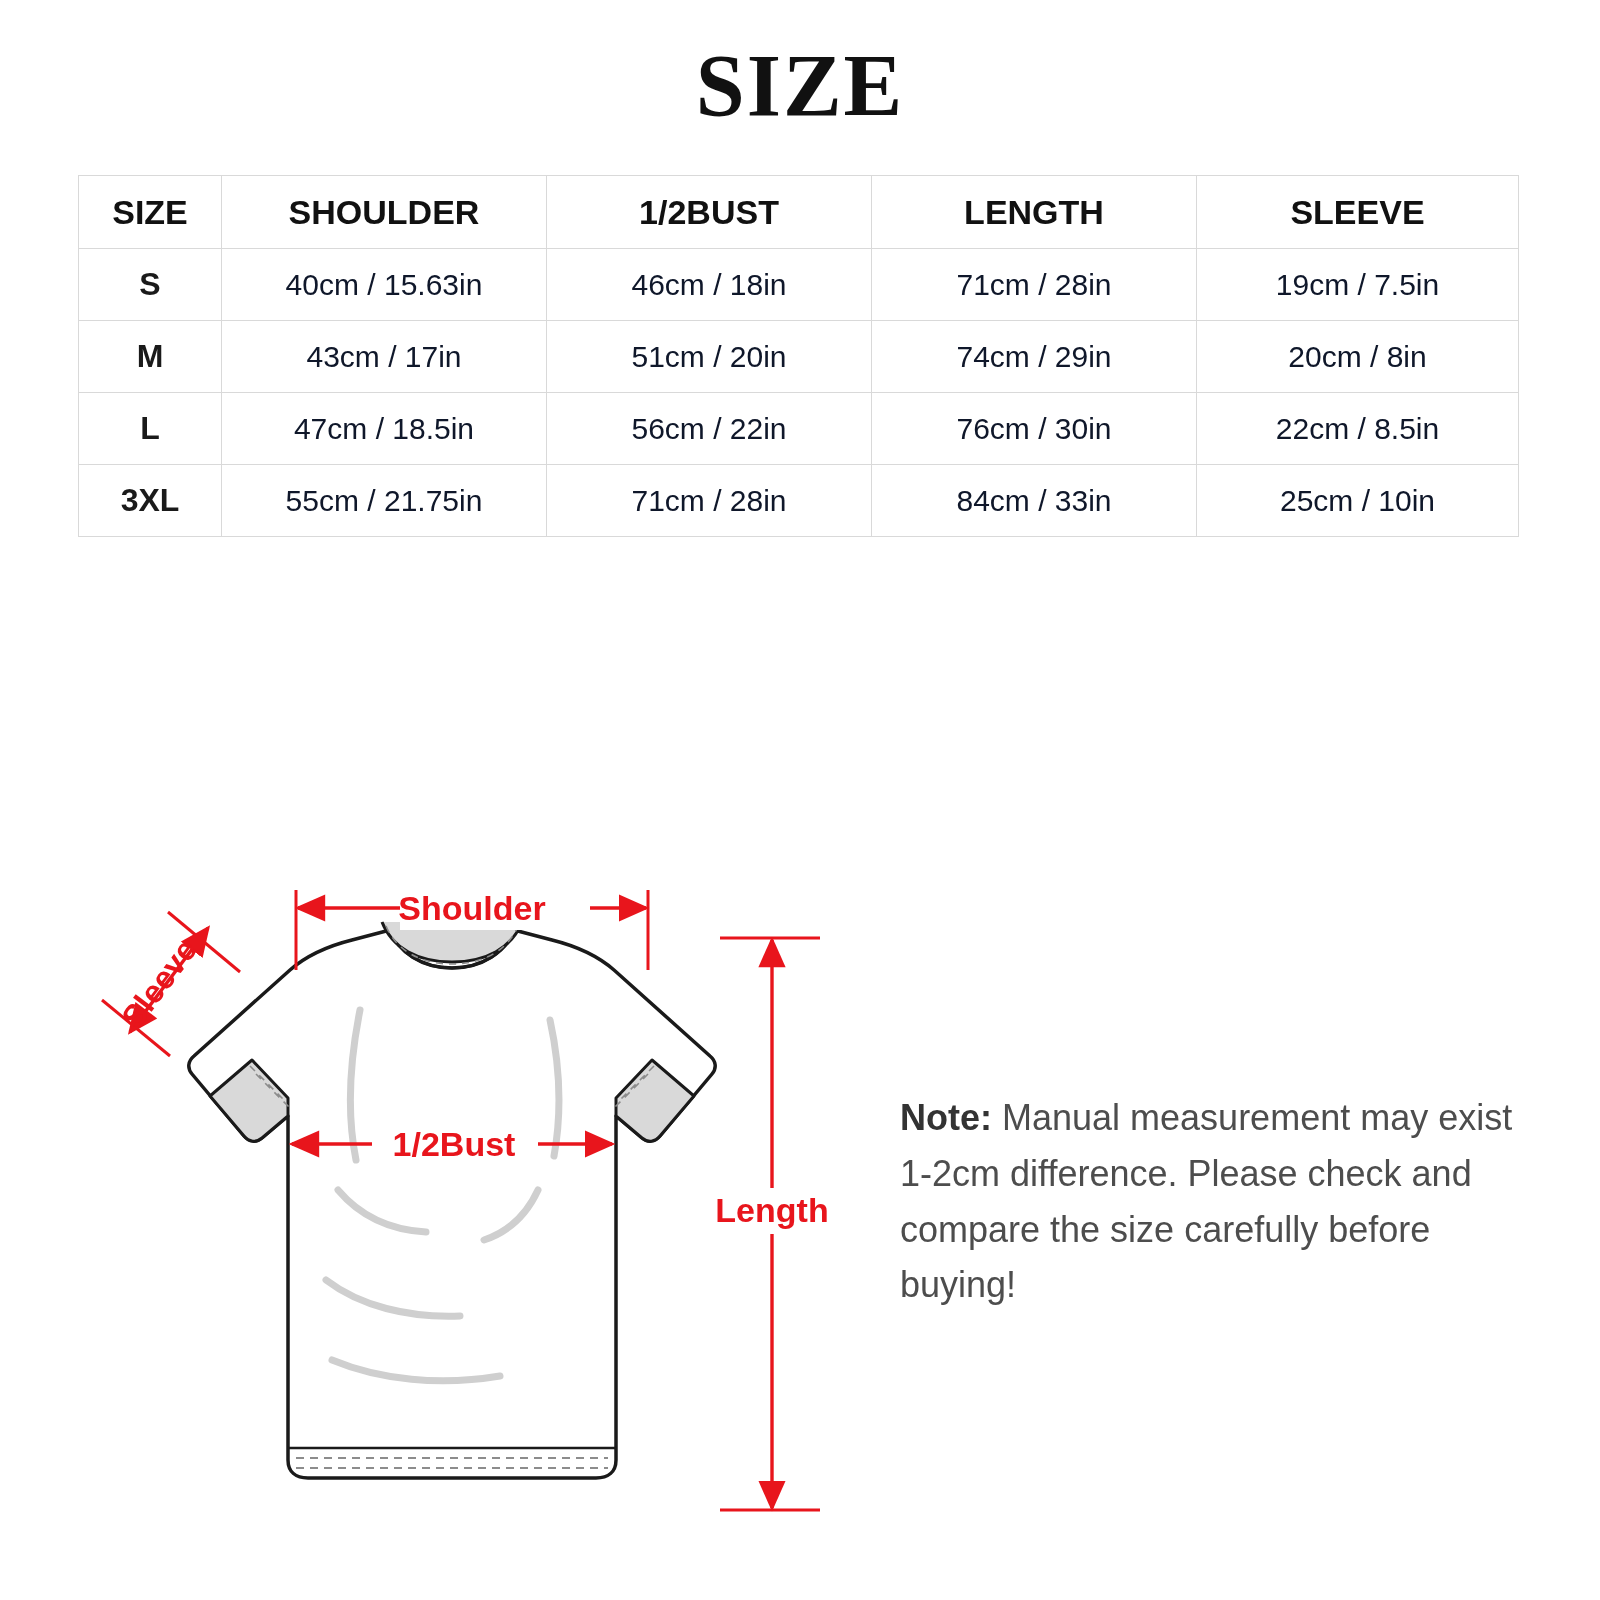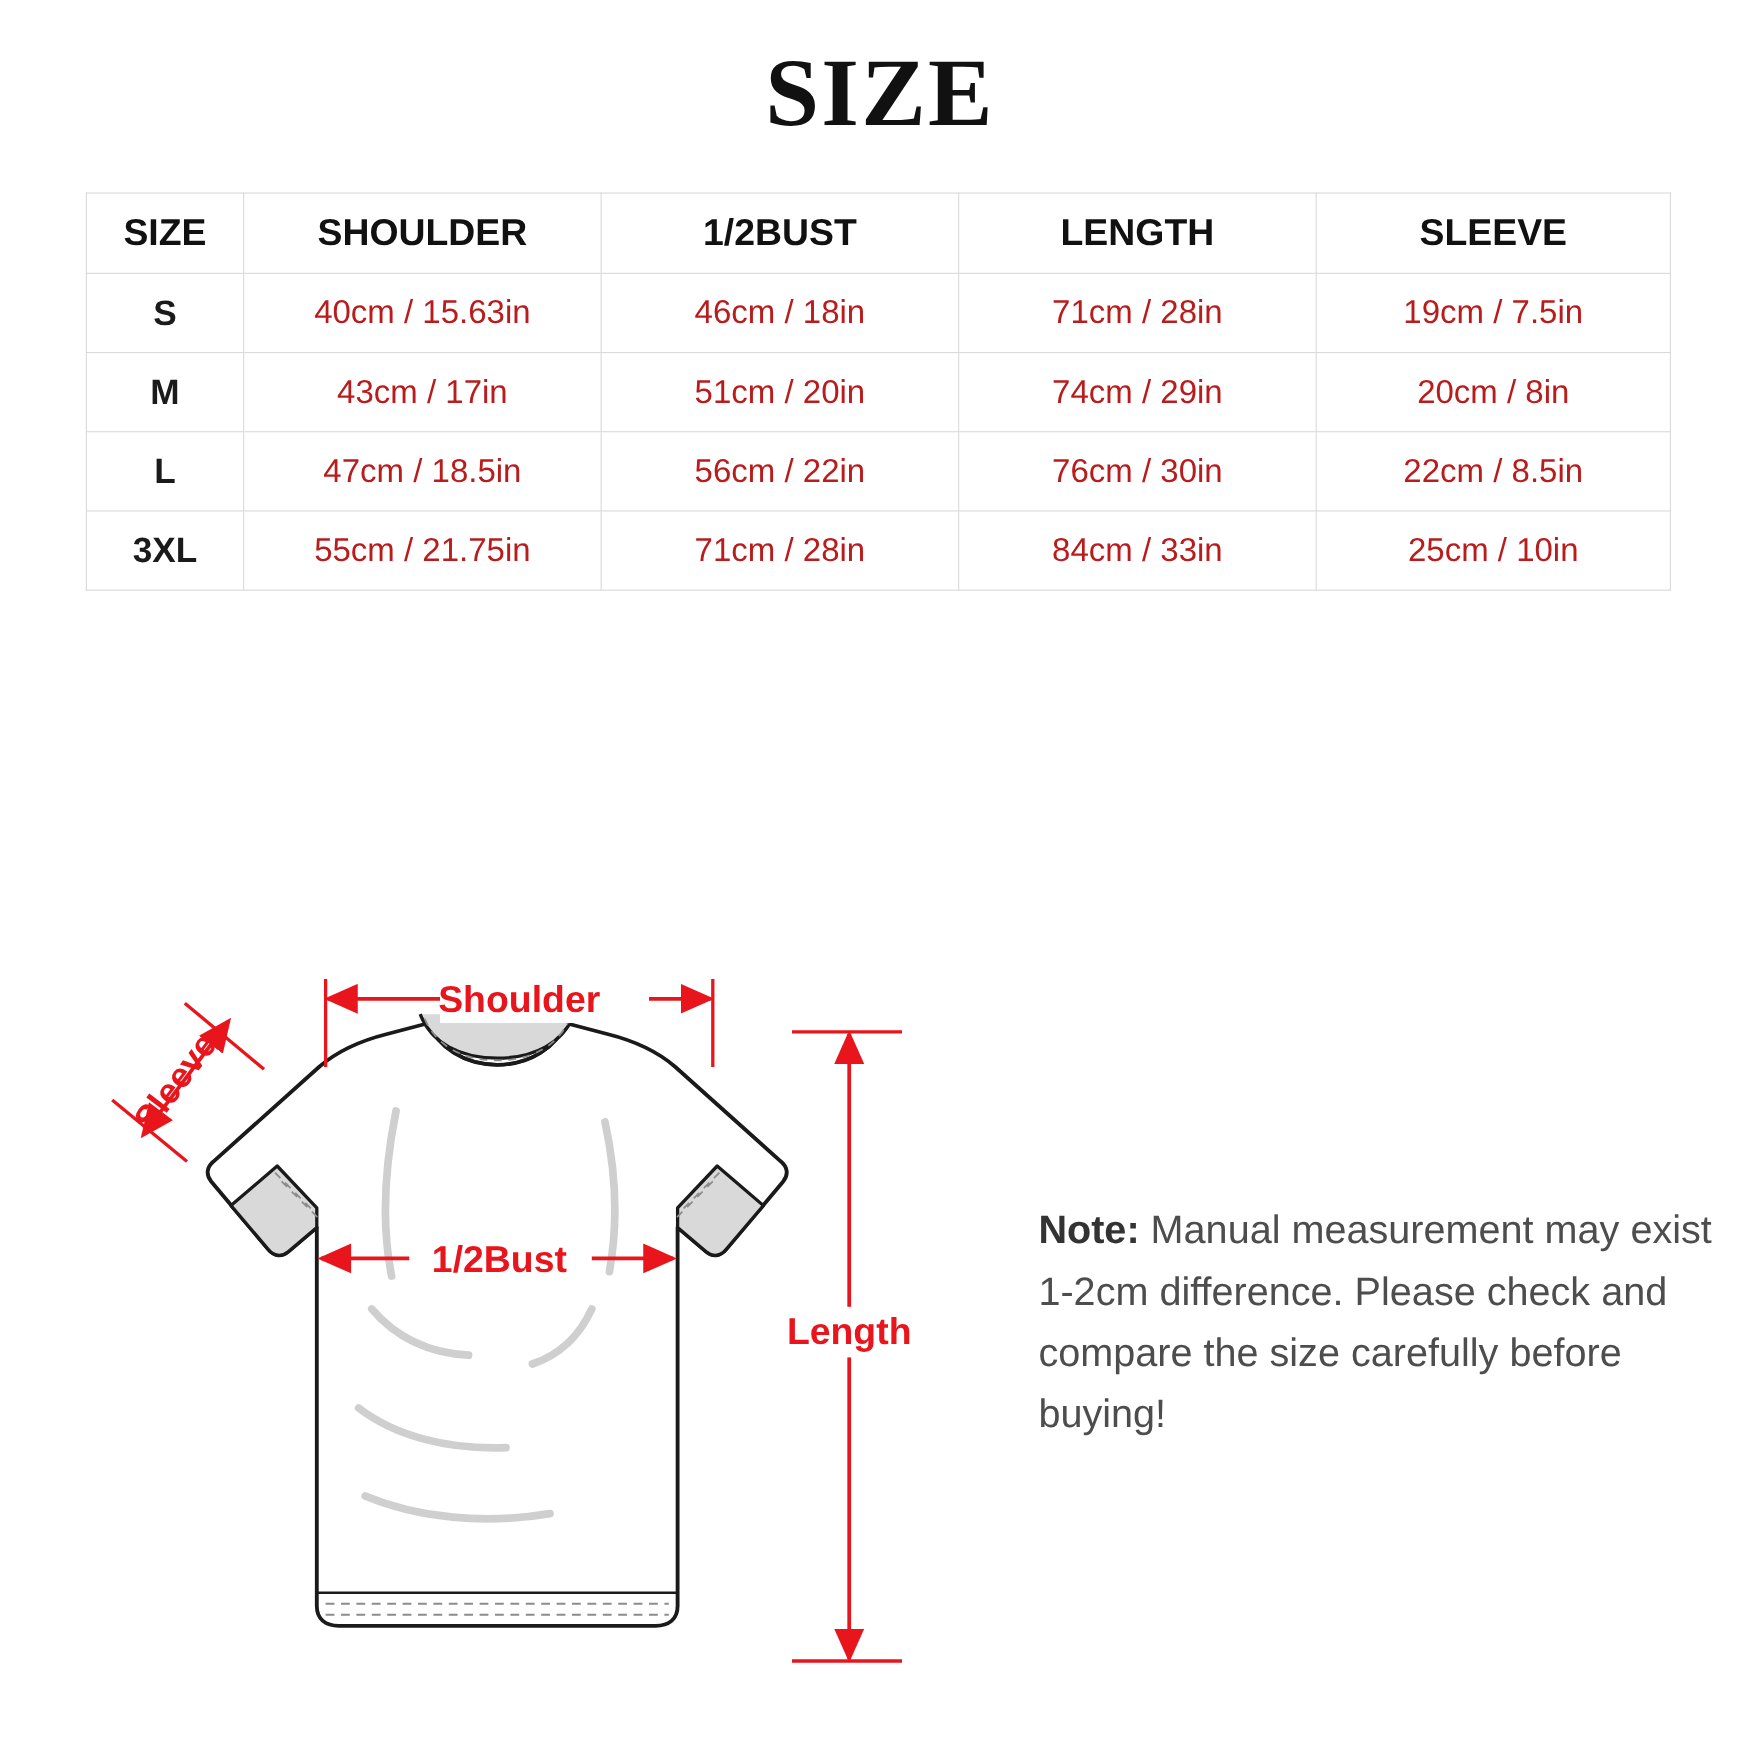--- a/index.html
+++ b/index.html
@@ -52,21 +52,21 @@
     color: #111111;
     height: 72px;
   }
   .size-table tbody td.size-cell {
     font-size: 32px;
     font-weight: bold;
     color: #1a1a1a;
   }
   .size-table tbody td.val-cell {
     font-size: 30px;
-    color: #b91c1c;
+    color: #0f172a;
     font-weight: normal;
   }
   .col-size  { width: 143px; }
   .col-sh    { width: 325px; }
   .col-bust  { width: 325px; }
   .col-len   { width: 325px; }
   .col-slv   { width: 322px; }
 
   
   .illus {
@@ -74,21 +74,21 @@
     left: 60px;
     top: 860px;
     width: 800px;
     height: 700px;
   }
   .illus svg { display: block; }
 
   
   .note {
     position: absolute;
-    left: 944px;
+    left: 900px;
     top: 1090px;
     width: 650px;
     font-size: 36px;
     line-height: 1.55;
     color: #4d4d4d;
   }
   .note b {
     color: #333333;
     font-weight: bold;
   }

